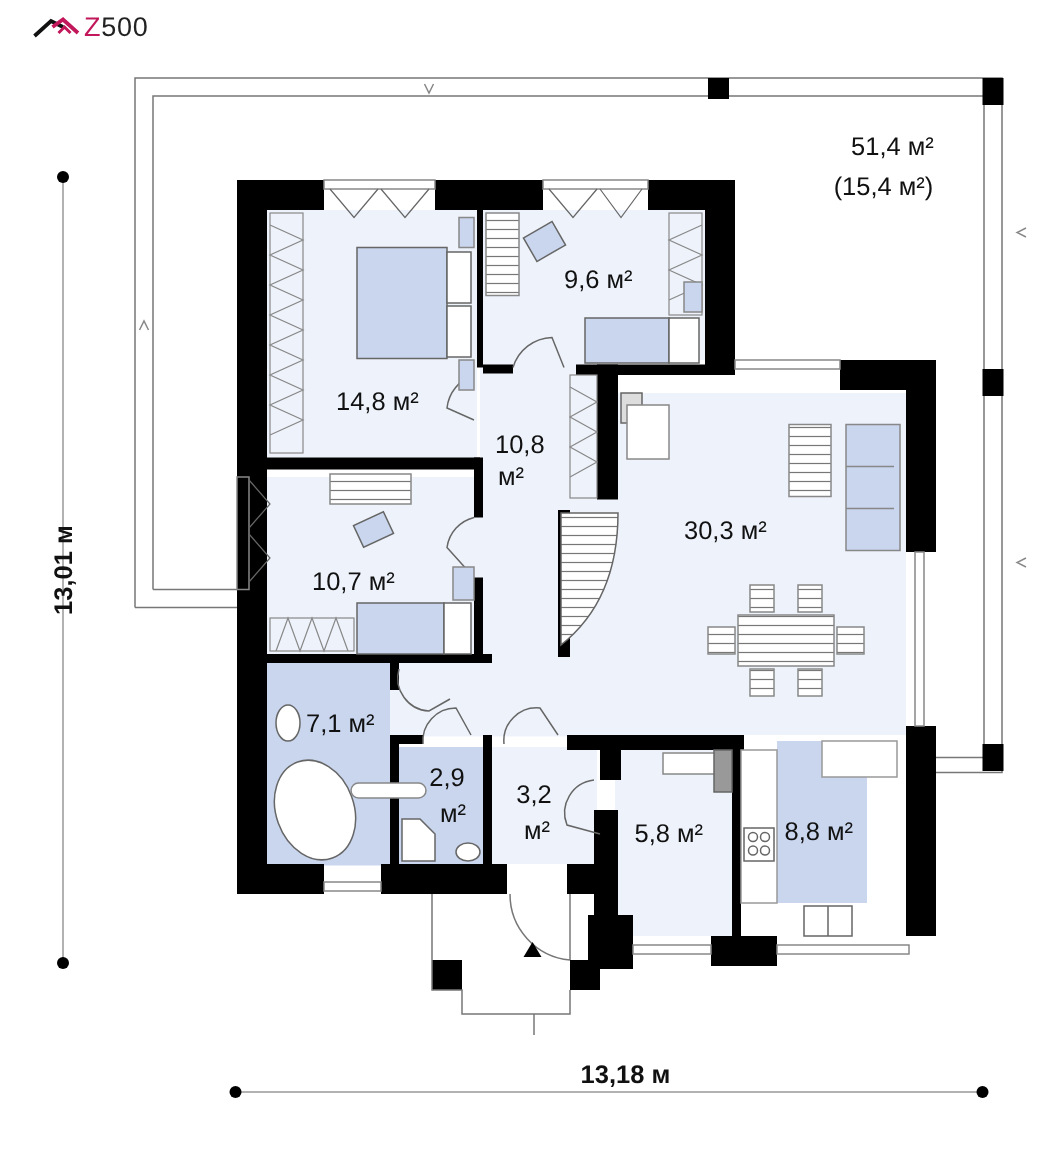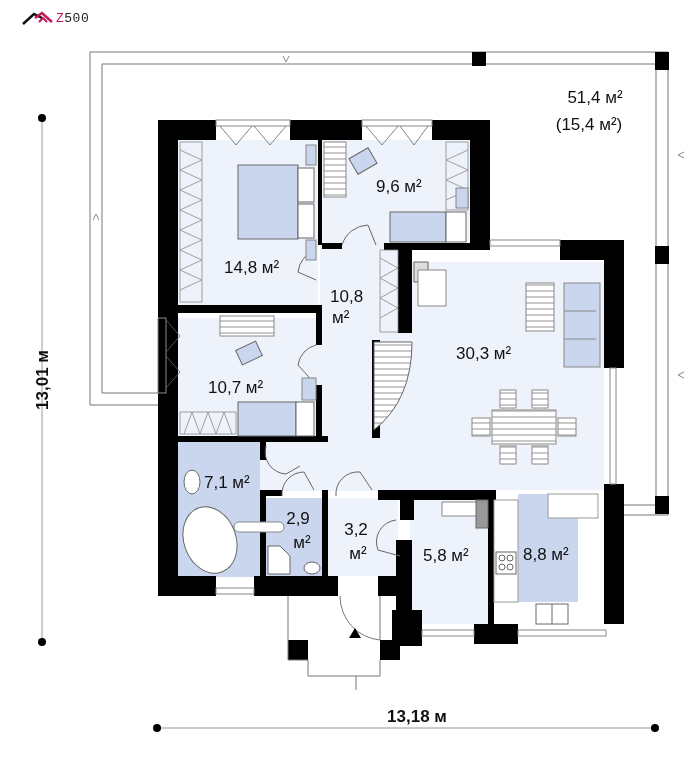--- a/index.html
+++ b/index.html
@@ -1,19 +1,19 @@
 <!DOCTYPE html>
 <html><head>
 <meta charset="utf-8">
 <style>
   html,body{margin:0;padding:0;background:#fff;}
   body{width:698px;height:768px;position:relative;overflow:hidden;font-family:"Liberation Sans",sans-serif;}
   .abs{position:absolute;}
   .logo{left:22px;top:8px;height:20px;display:flex;align-items:center;gap:2px;}
-  .logo-text{font-family:Liberation Mono, monospace;font-size:13px;letter-spacing:0.5px;color:#222;}
+  .logo-text{font-family:Liberation Sans, sans-serif;font-size:18px;letter-spacing:0.5px;color:#222;}
   .logo-text .z{color:#c2185b;}
   svg text{font-family:"Liberation Sans",sans-serif;}
   .room-label{font-size:17px;fill:#111;}
   .dim-label{font-size:17px;font-weight:bold;fill:#111;}
 </style>
 </head>
 <body>
 
 <div class="abs logo">
   <svg width="32" height="18" viewBox="0 0 32 18">

